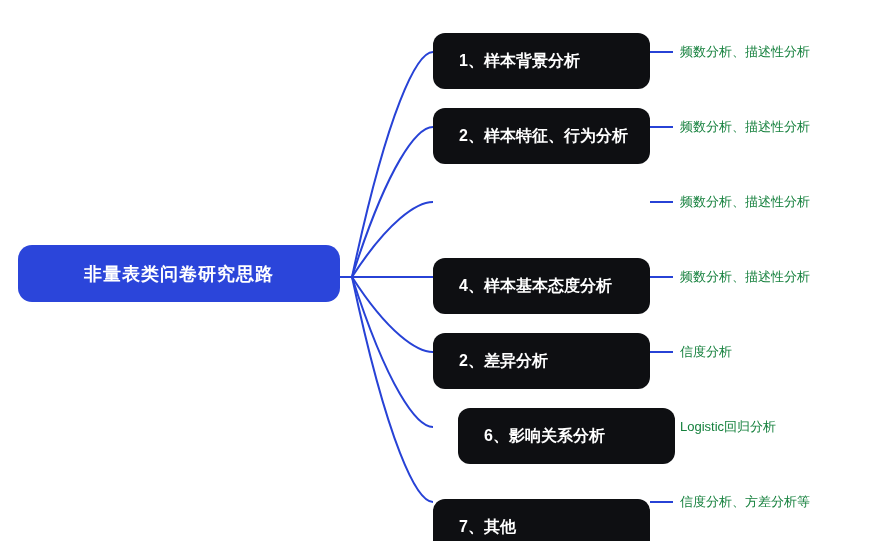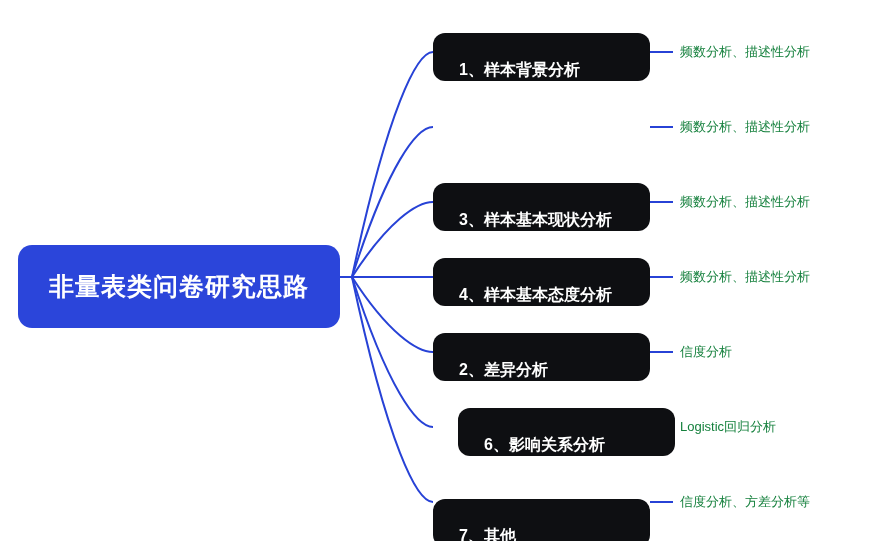--- a/index.html
+++ b/index.html
@@ -15,41 +15,41 @@
     overflow:hidden;
   }
   svg.connectors{
     position:absolute;
     left:0;top:0;
     width:888px;height:541px;
   }
   .root-node{
     position:absolute;
     left:18px;top:245px;
-    width:322px;height:83px;
+    width:322px;height:57px;
     background:#2b45da;
     border-radius:14px;
     display:flex;
     align-items:center;
     justify-content:center;
     color:#ffffff;
-    font-size:25px;
+    font-size:18px;
     font-weight:bold;
     letter-spacing:1px;
     box-sizing:border-box;
     cursor:pointer;
   }
   .branch-node{
     position:absolute;
     left:433px;
-    width:217px;height:48px;
+    width:217px;height:56px;
     background:#0e0f12;
     border-radius:12px;
     display:flex;
-    align-items:flex-end;
+    align-items:center;
     color:#ffffff;
     font-size:16px;
     font-weight:bold;
     padding-left:26px;
     box-sizing:border-box;
     cursor:pointer;
   }
   .branch-node.b0{top:33px;}
   .branch-node.b1{top:108px;}
   .branch-node.b2{top:183px;}
@@ -99,22 +99,22 @@
     <path stroke-width="2" d="M650 502 L673 502" stroke="#2742d6"></path>
   </svg>
 
   <div class="root-node">
     <span>非量表类问卷研究思路</span>
   </div>
 
   <div class="branch-node b0">
     <span>1、样本背景分析</span>
   </div>
-  <div class="branch-node b2">
-    <span>3、样本基本现状分析</span>
+  <div class="branch-node b1">
+    <span>2、样本特征、行为分析</span>
   </div>
   <div class="branch-node b3">
     <span>4、样本基本态度分析</span>
   </div>
   <div class="branch-node b4">
     <span>2、差异分析</span>
   </div>
   <div class="branch-node b5">
     <span>6、影响关系分析</span>
   </div>

